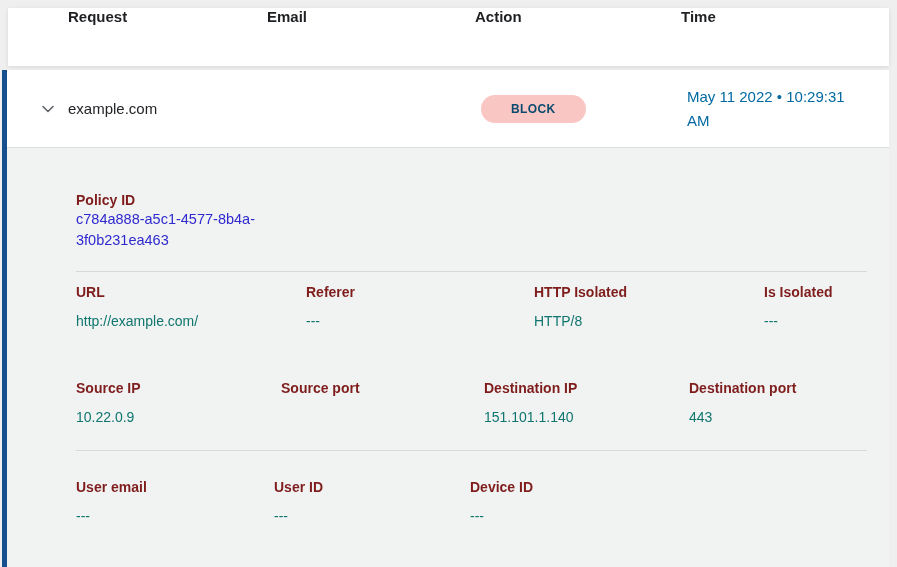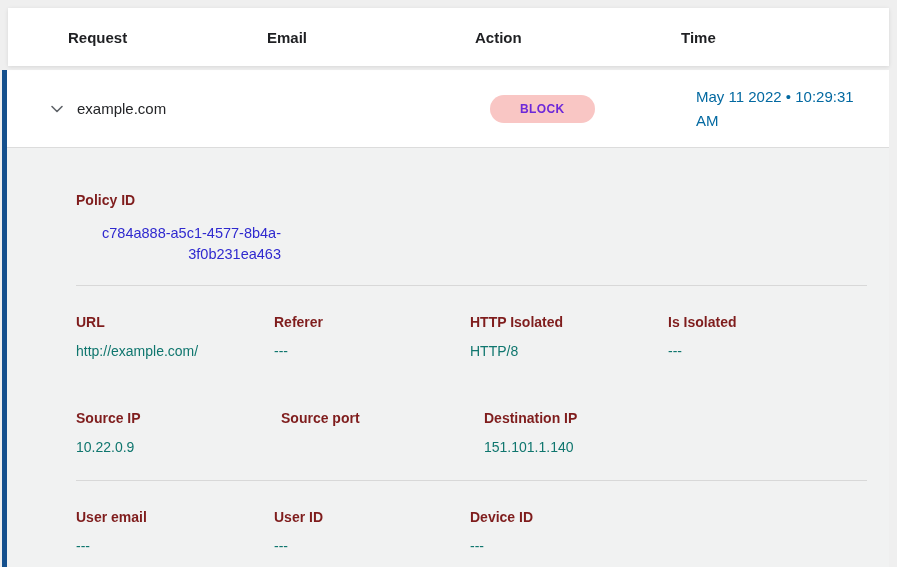--- a/index.html
+++ b/index.html
@@ -7,21 +7,21 @@
   body {
     background: #efefef;
     font-family: "Liberation Sans", "DejaVu Sans", sans-serif;
     color: #202124;
   }
   .table-wrap { margin: 8px 8px 0 2px; }
 
   
   .header-row {
     display: flex;
-    align-items: center;
+    align-items: flex-start;
     height: 58px;
     margin-left: 6px;
     padding-left: 60px;
     background: #ffffff;
     box-shadow: 0 1px 4px rgba(0,0,0,0.10);
     position: relative;
     z-index: 2;
   }
   .header-cell { font-size: 15px; font-weight: 700; color: #1f2023; }
   .hc-request { width: 199px; }
@@ -31,21 +31,21 @@
 
   
   .row-group { margin-top: 4px; border-left: 5px solid #15508d; }
 
   .main-row {
     display: flex;
     align-items: center;
     height: 78px;
     background: #ffffff;
     border-bottom: 1px solid #dcdcdc;
-    padding-left: 42px;
+    padding-left: 33px;
     cursor: pointer;
   }
   .expander {
     width: 28px;
     display: flex;
     align-items: center;
     border: none;
     background: transparent;
     cursor: pointer;
     padding: 0;
@@ -53,58 +53,56 @@
   .cell-request { width: 205px; font-size: 15px; color: #232427; }
   .cell-email   { width: 208px; font-size: 15px; color: #232427; }
   .cell-action  { width: 206px; }
   .cell-time    { flex: 1; padding-right: 20px; font-size: 15px; line-height: 24px; color: #0369a1; }
 
   .badge-block {
     display: inline-block;
     padding: 7px 30px;
     border-radius: 999px;
     background: #f9c6c4;
-    color: #6d28d9;
+    color: #0c4a6e;
     font-size: 12px;
     font-weight: 700;
     letter-spacing: 0.4px;
   }
 
   
   .details {
     background: #f1f2f2;
     padding: 44px 22px 40px 69px;
     min-height: 420px;
   }
   .detail-label { font-size: 14px; font-weight: 700; color: #7f1d1d; line-height: 17px; }
   .detail-value { font-size: 14px; color: #0f766e; line-height: 17px; margin-top: 12px; }
 
   .policy-link {
     display: block;
     max-width: 205px;
-    margin-top: 14px;
     font-size: 14.5px;
     line-height: 21px;
     color: #2f29cf;
     text-decoration: none;
     word-break: normal;
     overflow-wrap: break-word;
     cursor: pointer;
-    text-align: right;
   }
 
   .divider { border: 0; border-top: 1px solid #d8d8d8; }
   .divider-1 { margin-top: 20px; }
   .divider-2 { margin-top: 24px; }
 
   .field-grid {
     display: grid;
     grid-template-columns: 198px 196px 198px 1fr;
   }
-  .grid-r1 { margin-top: 28px; }
+  .grid-r1 { margin-top: 12px; gap: 32px; }
   .grid-r2 { margin-top: 50px; gap: 7px; }
   .grid-r3 { margin-top: 28px; grid-template-columns: 198px 196px 1fr; }
 </style>
 </head>
 <body>
 
 <div class="table-wrap">
 
   <div class="header-row">
     <div class="header-cell hc-request">Request</div>
@@ -164,20 +162,24 @@
           <div class="detail-label">Source IP</div>
           <div class="detail-value">10.22.0.9</div>
         </div>
         <div>
           <div class="detail-label">Source port</div>
         </div>
         <div>
           <div class="detail-label">Destination IP</div>
           <div class="detail-value">151.101.1.140</div>
         </div>
+        <div>
+          <div class="detail-label">Destination port</div>
+          <div class="detail-value">443</div>
+        </div>
       </div>
 
       <hr class="divider divider-2">
 
       <div class="field-grid grid-r3">
         <div>
           <div class="detail-label">User email</div>
           <div class="detail-value">---</div>
         </div>
         <div>

